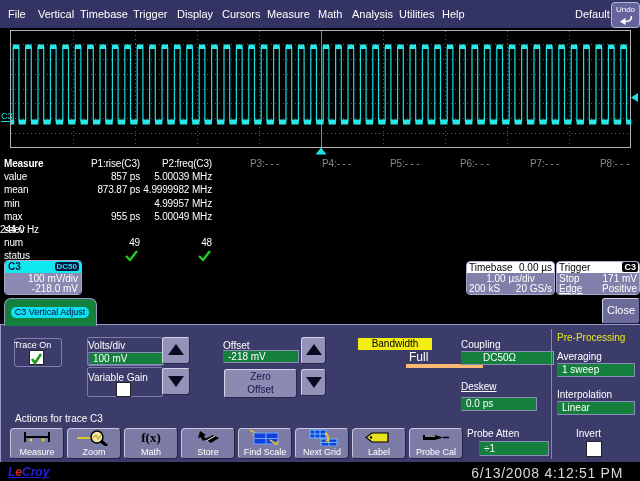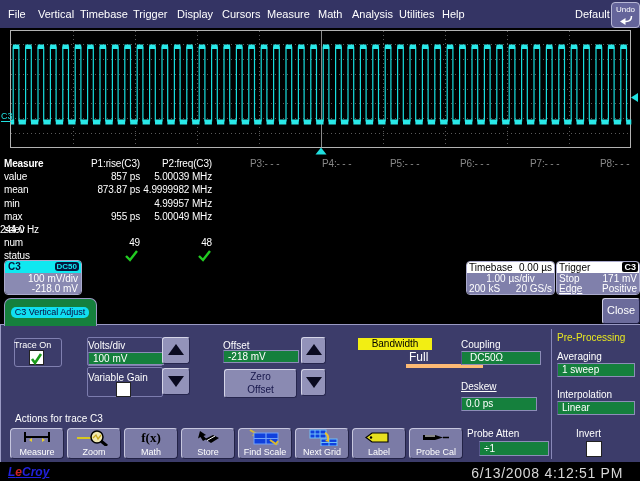--- a/index.html
+++ b/index.html
@@ -190,21 +190,21 @@
  <div class="abs arrowbtn" style="left:300px;top:44px;width:23px;height:25px;">
         <div class="tri-dn"></div>
       </div>
 
  <div class="abs" style="left:357px;top:13px;width:74px;height:12px;background:#f2ee13;color:#000;
   font-size:10px;text-align:center;line-height:12px;">Bandwidth</div>
  <div class="abs" style="left:357px;top:25px;width:74px;height:14px;border-bottom:4px solid #fdba74;
   color:#fff;font-size:12px;padding-left:3px;line-height:14px;margin-left:48px;">Full</div>
 
  <div class="abs lbl" style="left:460px;top:14px;width:74px;">Coupling</div>
- <div class="abs fld" style="left:460px;top:26px;width:70px;height:12px;padding-left:8px;line-height:12px;">DC50Ω</div>
+ <div class="abs fld" style="left:460px;top:26px;width:70px;height:12px;padding-left:21px;line-height:12px;">DC50Ω</div>
  <div class="abs lbl" style="left:460px;top:56px;width:74px;text-decoration:underline;">Deskew</div>
  <div class="abs fld" style="left:460px;top:72px;width:70px;height:12px;padding-left:4px;line-height:12px;">0.0 ps</div>
  <div class="abs lbl" style="left:466px;top:103px;width:80px;">Probe Atten</div>
  <div class="abs fld" style="left:478px;top:116px;width:64px;height:13px;padding-left:4px;line-height:13px;">÷1</div>
 
  <div class="abs" style="left:550px;top:4px;width:1px;height:130px;background:#8888b8;"></div>
  <div class="abs" style="left:556px;top:7px;color:#e8e820;font-size:10px;">Pre-Processing</div>
  <div class="abs lbl" style="left:556px;top:26px;width:76px;">Averaging</div>
  <div class="abs fld" style="left:556px;top:38px;width:72px;height:12px;padding-left:4px;line-height:12px;">1 sweep</div>
  <div class="abs lbl" style="left:556px;top:64px;width:76px;">Interpolation</div>

